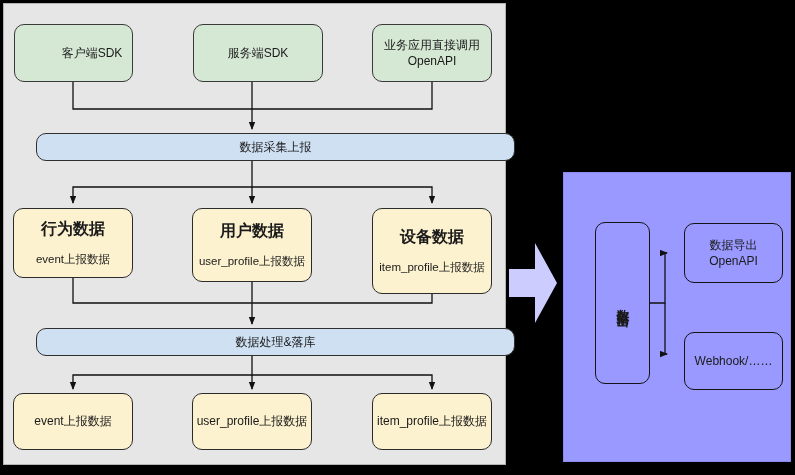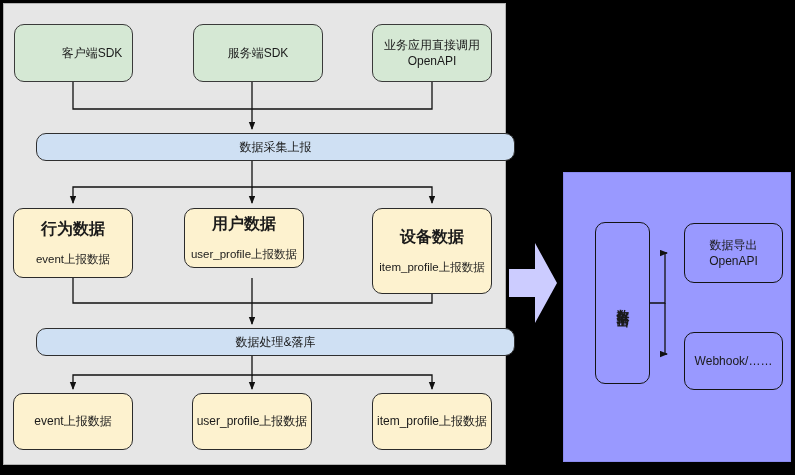--- a/index.html
+++ b/index.html
@@ -163,21 +163,21 @@
 
   <div class="node blue" style="left:13px; top:133px; width:479px; height:28px;">
     <span class="line">数据采集上报</span>
   </div>
 
   <div class="node orange" style="left:13px; top:208px; width:120px; height:70px;">
     <span class="title">行为数据</span>
     <span class="sub">event上报数据</span>
   </div>
 
-  <div class="node orange" style="left:184px; top:208px; width:120px; height:60px;">
+  <div class="node orange" style="left:192px; top:208px; width:120px; height:74px;">
     <span class="title">用户数据</span>
     <span class="sub">user_profile上报数据</span>
   </div>
 
   <div class="node orange" style="left:372px; top:208px; width:120px; height:86px;">
     <span class="title">设备数据</span>
     <span class="sub">item_profile上报数据</span>
   </div>
 
   <div class="node blue" style="left:13px; top:328px; width:479px; height:28px;text-align:center;">

